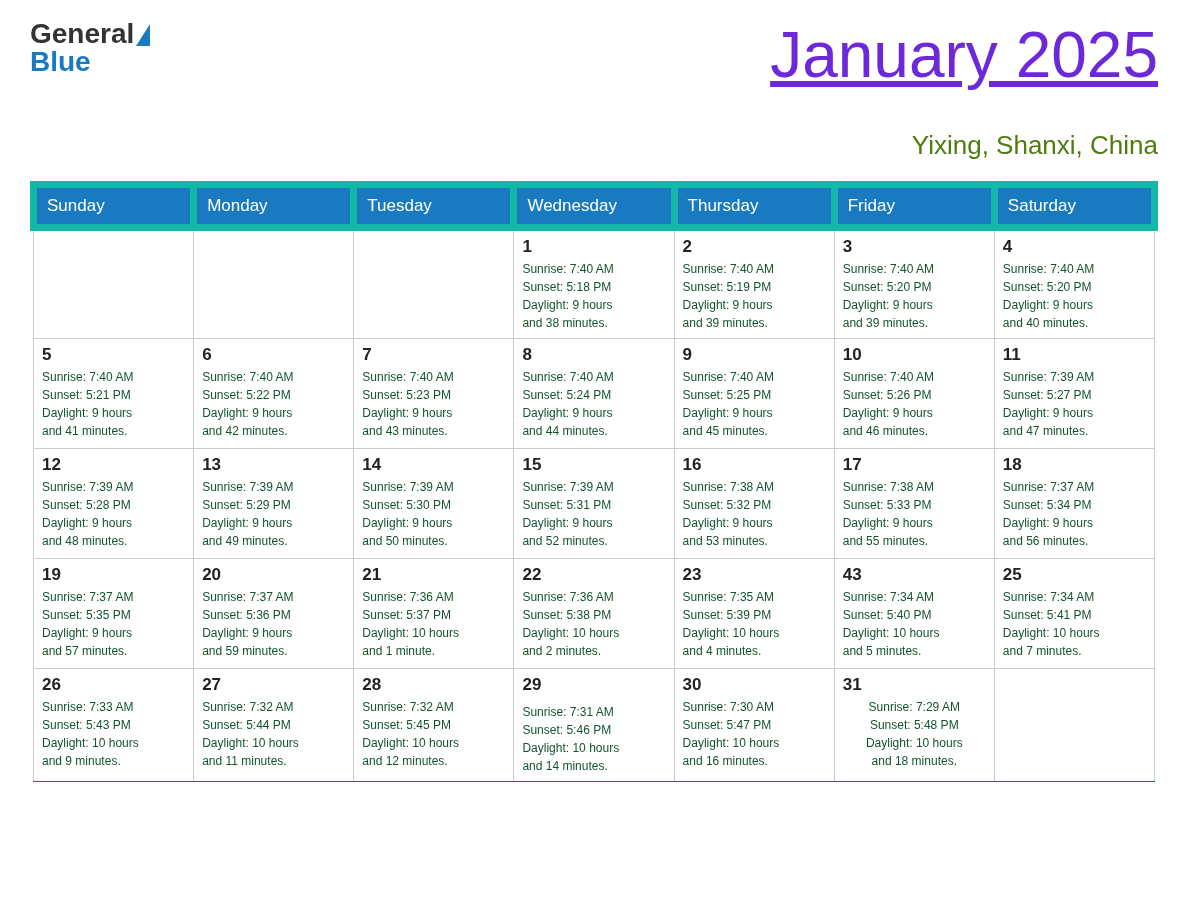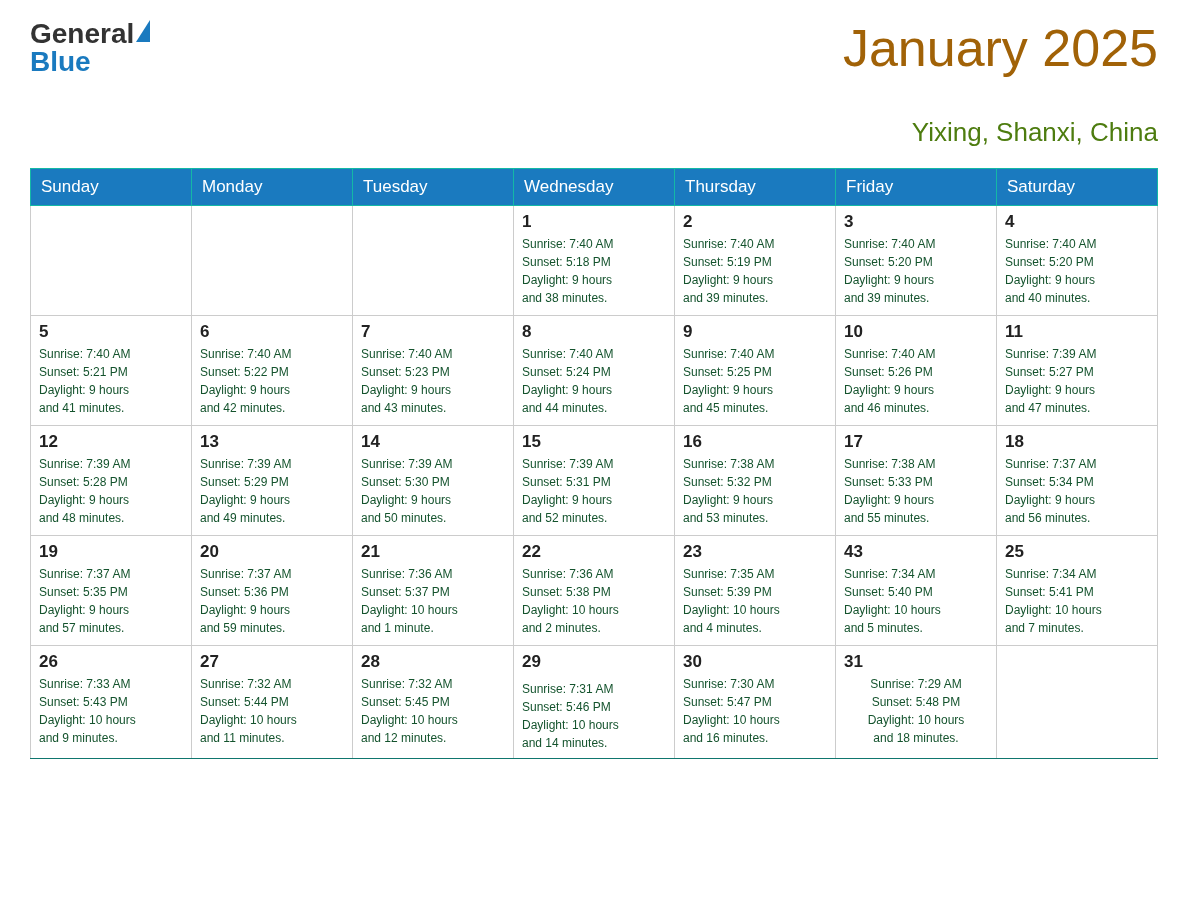--- a/index.html
+++ b/index.html
@@ -38,42 +38,43 @@
       border-left: 14px solid transparent;
       border-bottom: 22px solid #1a7abf;
       display: inline-block;
       margin-left: 2px;
       margin-bottom: -2px;
     }
     .title-area {
       text-align: right;
     }
     .month-title {
-      font-size: 52px;
+      font-size: 64px;
       font-weight: normal;
-      color: #a16207;
+      color: #6d28d9;
       line-height: 1.1;
+      text-decoration: underline;
     }
     .location-title {
       font-size: 26px;
       color: #4d7c0f;
       margin-top: 40px;
     }
     .calendar {
       width: 100%;
       border-collapse: collapse;
     }
     .calendar thead tr th {
       background-color: #1a7abf;
       color: #fff;
       font-size: 17px;
       font-weight: normal;
       padding: 8px 10px;
       text-align: left;
-      border: 1px solid #14b8a6;
+      border: 7px solid #14b8a6;
     }
     .calendar tbody tr td {
       vertical-align: top;
       border: 1px solid #ccc;
       padding: 6px 8px;
       width: 14.28%;
       min-height: 110px;
       height: 110px;
     }
     .day-number {
@@ -97,21 +98,21 @@
     tbody tr:last-child td {
       border-bottom: 1px solid #0f766e;
     }
   </style>
 </head>
 <body>
 
 <div class="header">
   <div class="logo">
     <div style="line-height:1">
-      <div style="display:flex; align-items:flex-start;">
+      <div style="display:flex; align-items:center;">
         <span class="logo-text-general">General</span>
         <span class="logo-triangle"></span>
       </div>
       <div>
         <span class="logo-text-blue">Blue</span>
       </div>
     </div>
   </div>
   <div class="title-area">
     <div class="month-title">January 2025</div>

